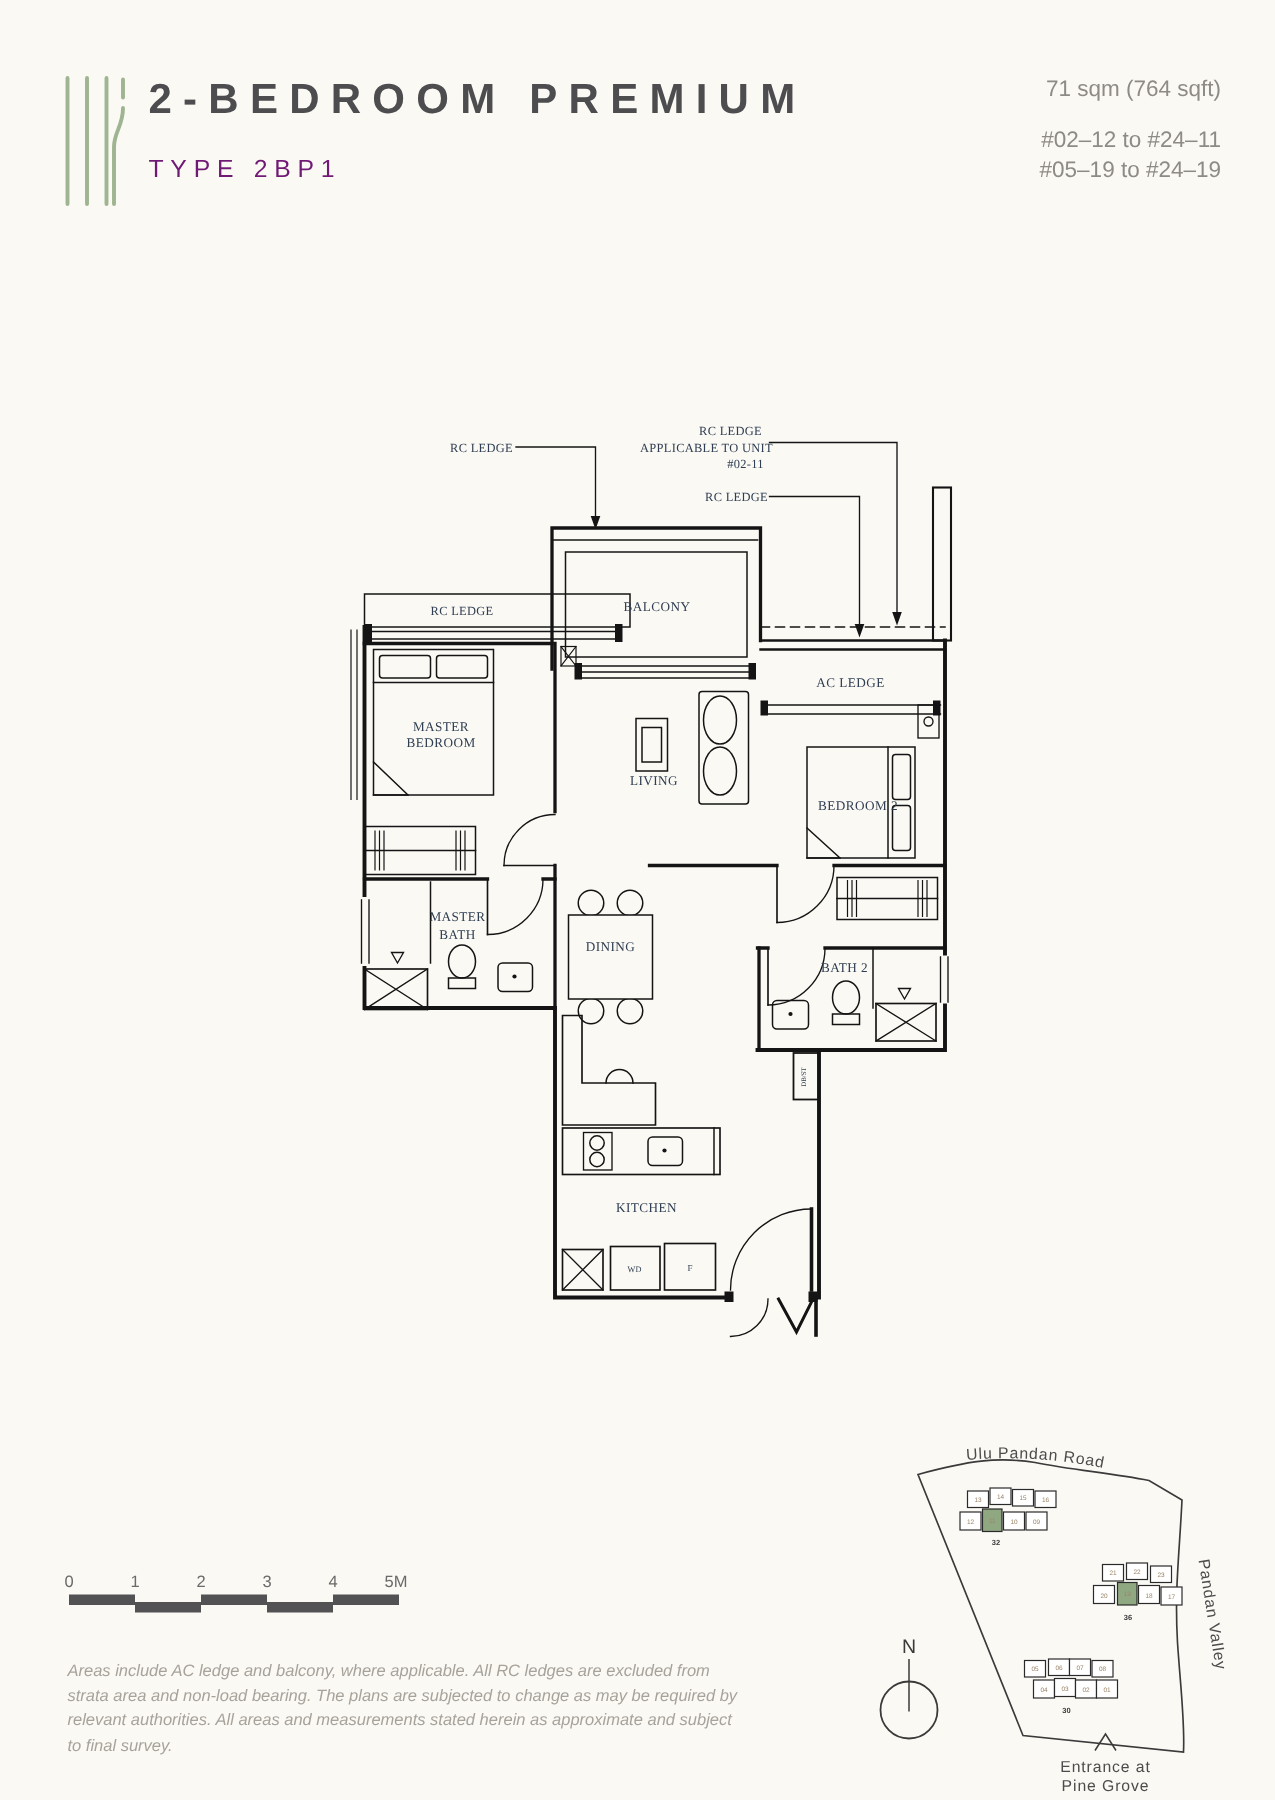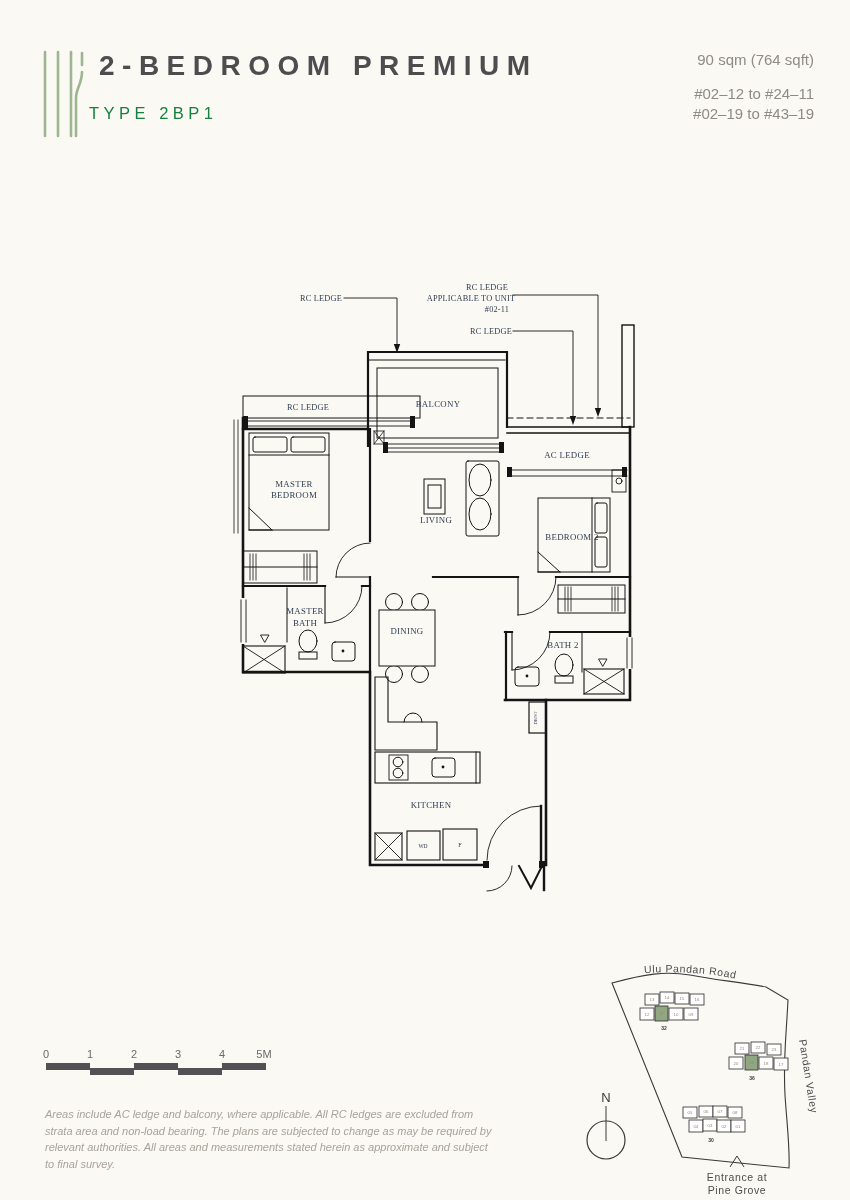--- a/index.html
+++ b/index.html
@@ -9,23 +9,23 @@
     font-family:"Liberation Sans",sans-serif;
     overflow:hidden;
   }
   .abs{position:absolute;}
   #title{
     left:99px;top:50px;
     font-size:28px;font-weight:600;letter-spacing:7.5px;
     color:#4d4d4f;white-space:nowrap;
   }
   #type-label{
-    left:89px;top:104px;
+    left:99px;top:104px;
     font-size:16.5px;font-weight:500;letter-spacing:4.5px;
-    color:#15803d;white-space:nowrap;
+    color:#701a75;white-space:nowrap;
   }
   #header-right{
     right:36px;top:50px;text-align:right;
     color:#8e8b85;font-size:15px;line-height:20px;
   }
   #header-right .area{margin-bottom:14px;}
   #disclaimer{
     left:45px;top:1106px;width:452px;
     font-size:11px;line-height:16.5px;color:#a7a39b;font-style:italic;
   }
@@ -48,23 +48,23 @@
       <path d="M18,4 V88"></path>
       <path d="M31,4 V88"></path>
       <path d="M42,5 V17"></path>
       <path d="M42,24 C42,36 36,40 36,50 L36,88"></path>
     </g>
   </svg>
 </div>
 <div class="abs" id="title">2-BEDROOM PREMIUM</div>
 <div class="abs" id="type-label">TYPE 2BP1</div>
 <div class="abs" id="header-right">
-  <div class="area">90 sqm (764 sqft)</div>
+  <div class="area">71 sqm (764 sqft)</div>
   <div>#02–12 to #24–11</div>
-  <div>#02–19 to #43–19</div>
+  <div>#05–19 to #24–19</div>
 </div>
 
 <svg class="abs" style="left:0;top:0;" width="850" height="1200" viewBox="0 0 850 1200">
 
   <g id="floor-plan" stroke-linecap="square">
 
     <g stroke="#141414" stroke-width="0.9" fill="none">
       <path d="M344,298 H397 V345"></path>
       <path d="M513,295 H598 V409"></path>
       <path d="M513,331 H573 V417"></path>

